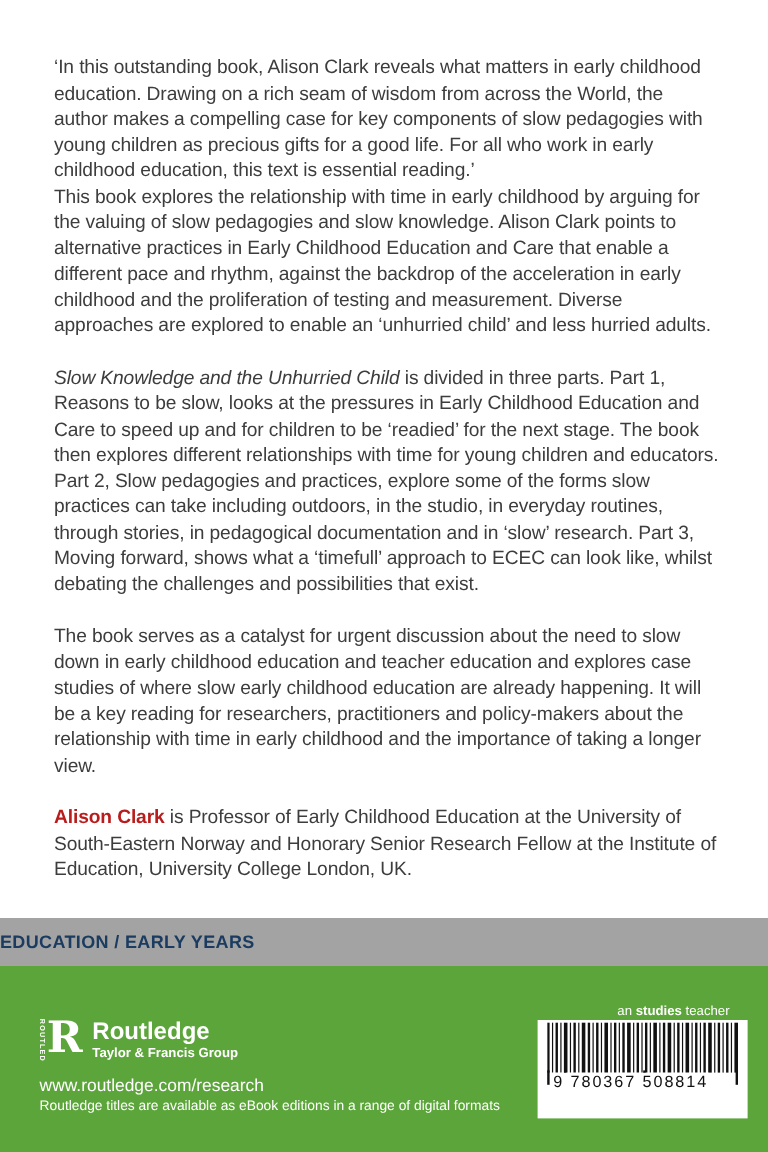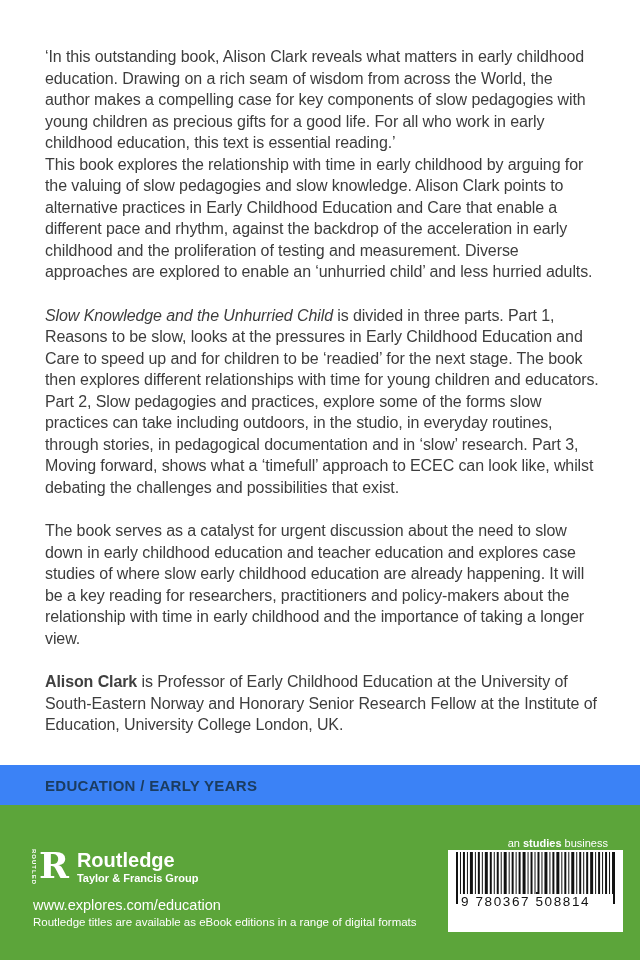--- a/index.html
+++ b/index.html
@@ -20,28 +20,28 @@
     color:#3d3d3d;
     font-size:16px;
     line-height:21.5px;
     letter-spacing:-0.1px;
   }
   .blurb p { margin:0 0 22px 0; }
   .blurb p.quote { margin-bottom:0; }
   .attr-name { font-weight:bold; font-style:normal; }
   .attr-rest { font-style:italic; }
   .book-title { font-style:italic; }
-  .author-name { font-weight:bold; color:#404040; }
+  .author-name { font-weight:bold; color:#b91c1c; }
 
   
   .band {
     position:absolute; top:765px; left:0; right:0; height:40px;
-    background:#3b82f6;
+    background:#a3a3a3;
     display:flex; align-items:center;
-    box-sizing:border-box; padding-left:45px;
+    box-sizing:border-box; 
     color:#1b3c60;
     font-size:15px; font-weight:bold; letter-spacing:0.3px;
   }
 
   
   .footer {
     position:absolute; top:805px; left:0; right:0; height:155px;
     background:#5ca53a;
     color:#ffffff;
   }
@@ -111,35 +111,35 @@
     </p>
   </div>
 
   <div class="band">
     <span>EDUCATION / EARLY YEARS</span>
   </div>
 
   <div class="footer">
 
     <div class="informa">
-      <span>an </span><b>studies</b><span> business</span>
+      <span>an </span><b>studies</b><span> teacher</span>
     </div>
 
     <div class="logo">
       <div class="logo-mark">
         <span class="logo-vert">ROUTLEDGE</span>
         <span class="logo-r">R</span>
       </div>
       <div class="logo-text">
         <div class="logo-name">Routledge</div>
         <div class="logo-group">Taylor &amp; Francis Group</div>
       </div>
     </div>
 
-    <div class="website">www.explores.com/education</div>
+    <div class="website">www.routledge.com/research</div>
     <div class="ebook">Routledge titles are available as eBook editions in a range of digital formats</div>
 
     <div class="barcode-box">
       <div class="barcode">
         <svg viewBox="0 0 160 44" preserveAspectRatio="none">
           <g fill="#111111">
             <rect x="0" width="2" height="44"></rect>
               <rect x="4" width="1" height="44"></rect>
               <rect x="7" width="2" height="44"></rect>
               <rect x="11" width="1" height="44"></rect>

